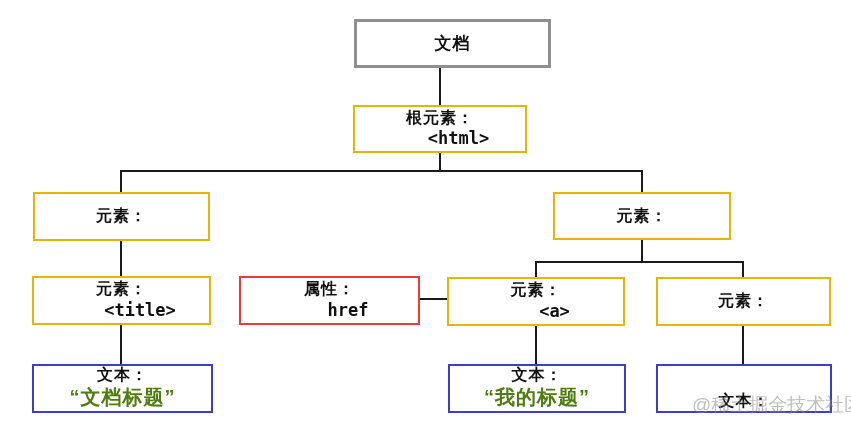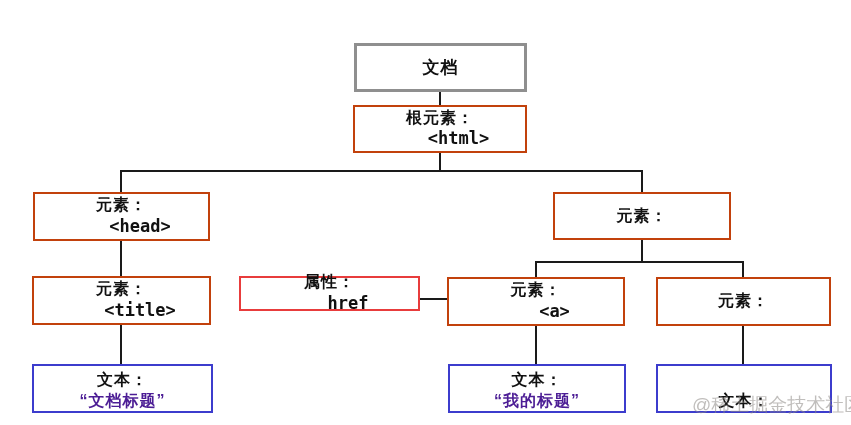--- a/index.html
+++ b/index.html
@@ -2,27 +2,27 @@
 <html><head>
 <meta charset="utf-8">
 <style>
   html,body{margin:0;padding:0;background:#ffffff;}
   .stage{
     position:relative;width:851px;height:425px;background:#ffffff;
     font-family:"Liberation Sans","DejaVu Sans",sans-serif;overflow:hidden;
   }
   .node{
     position:absolute;box-sizing:border-box;background:#ffffff;
-    border:2px solid #c2410c;text-align:center;
+    border:2px solid #eab308;text-align:center;
     display:flex;flex-direction:column;justify-content:center;
     line-height:1.28;z-index:2;
   }
   .node .zh{font-weight:bold;font-size:16px;color:#111;letter-spacing:1px;}
   .node .tag{font-family:"DejaVu Sans Mono","Liberation Mono",monospace;font-size:17px;font-weight:bold;color:#111;letter-spacing:0px;padding-left:37px;}
-  .node .zhval{font-weight:bold;font-size:16px;color:#4c1d95;letter-spacing:1px;}
+  .node .zhval{font-weight:bold;font-size:20px;color:#4d7c0f;letter-spacing:1px;}
   .node.doc{border:3px solid #8f8f8f;}
   .node.doc .zh{font-size:17px;}
   .node.attr{border-color:#e83c3c;}
   .node.text{border-color:#3c3ccd;justify-content:flex-end;}
   .line{position:absolute;background:#1a1a1a;z-index:1;}
   .wm{position:absolute;z-index:6;pointer-events:none;white-space:nowrap;}
   .wm-url{left:516px;top:400px;font-size:15px;color:#e0a7a7;opacity:0.6;font-style:italic;margin-top:44px;}
   .wm-handle{left:692px;top:392px;font-size:19px;color:#8e8a86;opacity:0.55;letter-spacing:0px;}
 </style>
 </head>
@@ -38,44 +38,43 @@
   <div class="line" style="left:120px;top:241px;width:2px;height:35px;"></div>
   <div class="line" style="left:120px;top:325px;width:2px;height:39px;"></div>
   <div class="line" style="left:641px;top:240px;width:2px;height:23px;"></div>
   <div class="line" style="left:535px;top:261px;width:209px;height:2px;"></div>
   <div class="line" style="left:535px;top:261px;width:2px;height:16px;"></div>
   <div class="line" style="left:742px;top:261px;width:2px;height:16px;"></div>
   <div class="line" style="left:420px;top:298px;width:27px;height:2px;"></div>
   <div class="line" style="left:535px;top:326px;width:2px;height:38px;"></div>
   <div class="line" style="left:742px;top:326px;width:2px;height:38px;"></div>
 
-  <div class="node doc" style="left:354px;top:19px;width:173px;height:49px;margin-top:24px;">
+  <div class="node doc" style="left:354px;top:19px;width:197px;height:49px;">
     <span class="zh">文档</span>
   </div>
 
   <div class="node" style="left:353px;top:105px;width:174px;height:48px;">
     <span class="zh">根元素：</span>
     <span class="tag">&lt;html&gt;</span>
   </div>
 
   <div class="node" style="left:33px;top:192px;width:177px;height:49px;">
     <span class="zh">元素：</span>
-    <span class="tag">&lt;head&gt;</span>
   </div>
 
   <div class="node" style="left:553px;top:192px;width:178px;height:48px;">
     <span class="zh">元素：</span>
   </div>
 
   <div class="node" style="left:32px;top:276px;width:179px;height:49px;">
     <span class="zh">元素：</span>
     <span class="tag">&lt;title&gt;</span>
   </div>
 
-  <div class="node attr" style="left:239px;top:276px;width:181px;height:35px;">
+  <div class="node attr" style="left:239px;top:276px;width:181px;height:49px;">
     <span class="zh">属性：</span>
     <span class="tag">href</span>
   </div>
 
   <div class="node" style="left:447px;top:277px;width:178px;height:49px;">
     <span class="zh">元素：</span>
     <span class="tag">&lt;a&gt;</span>
   </div>
 
   <div class="node" style="left:656px;top:277px;width:175px;height:49px;">

